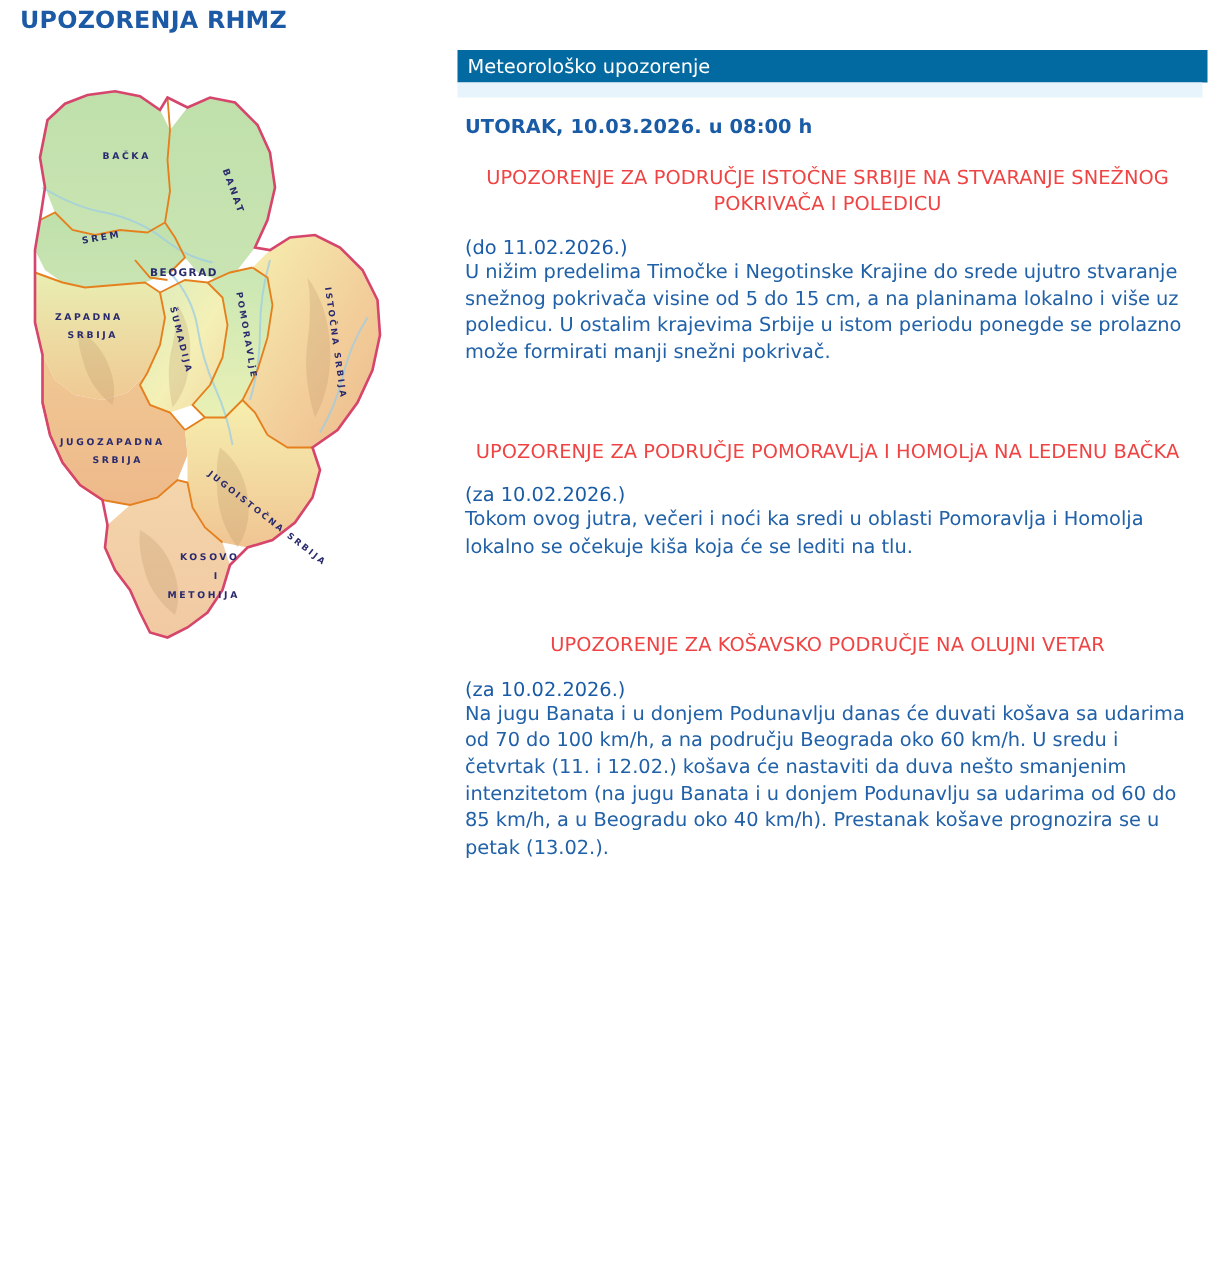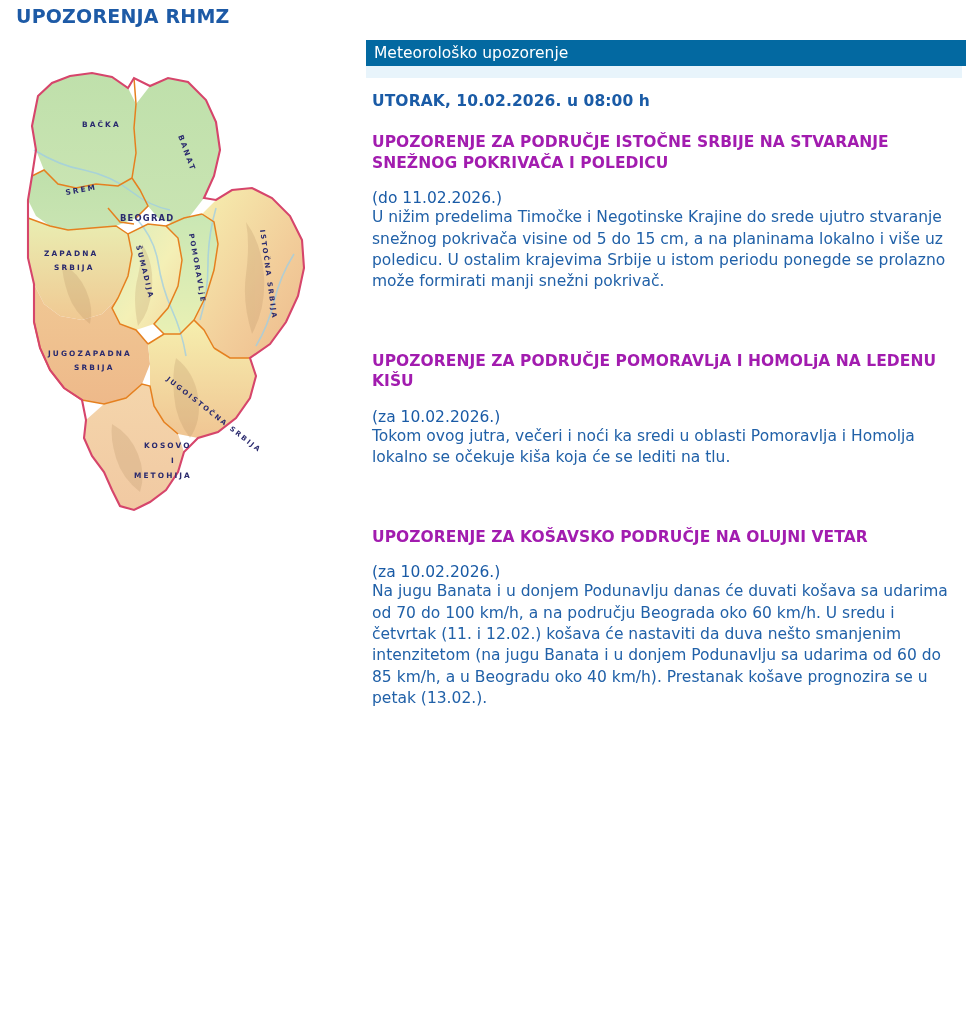--- a/index.html
+++ b/index.html
@@ -96,25 +96,26 @@
   }
 
   .warning-block {
     margin-top: 22px;
   }
   .warning-block.spaced-lg {
     margin-top: 58px;
   }
   .w-title {
     font-size: 15.5px;
-    font-weight: bold;
-    color: #a21caf;
+    font-weight: normal;
+    color: #ef4444;
     line-height: 1.33;
     letter-spacing: 0.05px;
     max-width: 580px;
+    text-align: center;
   }
   .w-valid {
     margin-top: 16px;
     font-size: 15.5px;
     font-weight: normal;
     color: #1a5ba6;
   }
   .w-text {
     font-size: 15.5px;
     color: #2161a8;
@@ -239,30 +240,30 @@
   </svg>
 </div>
 
 <div class="panel">
 
   <div class="panel-header">Meteorološko upozorenje</div>
   <div class="panel-subbar"></div>
 
   <div class="panel-body">
 
-    <div class="issued">UTORAK, 10.02.2026. u 08:00 h</div>
+    <div class="issued">UTORAK, 10.03.2026. u 08:00 h</div>
 
     <div class="warning-block">
       <div class="w-title">UPOZORENJE ZA PODRUČJE ISTOČNE SRBIJE NA STVARANJE SNEŽNOG POKRIVAČA I POLEDICU</div>
       <div class="w-valid">(do 11.02.2026.)</div>
       <div class="w-text">U nižim predelima Timočke i Negotinske Krajine do srede ujutro stvaranje snežnog pokrivača visine od 5 do 15 cm, a na planinama lokalno i više uz poledicu. U ostalim krajevima Srbije u istom periodu ponegde se prolazno može formirati manji snežni pokrivač.</div>
     </div>
 
     <div class="warning-block spaced-lg">
-      <div class="w-title">UPOZORENJE ZA PODRUČJE POMORAVLjA I HOMOLjA NA LEDENU KIŠU</div>
+      <div class="w-title">UPOZORENJE ZA PODRUČJE POMORAVLjA I HOMOLjA NA LEDENU BAČKA</div>
       <div class="w-valid">(za 10.02.2026.)</div>
       <div class="w-text">Tokom ovog jutra, večeri i noći ka sredi u oblasti Pomoravlja i Homolja lokalno se očekuje kiša koja će se lediti na tlu.</div>
     </div>
 
     <div class="warning-block spaced-lg">
       <div class="w-title">UPOZORENJE ZA KOŠAVSKO PODRUČJE NA OLUJNI VETAR</div>
       <div class="w-valid">(za 10.02.2026.)</div>
       <div class="w-text">Na jugu Banata i u donjem Podunavlju danas će duvati košava sa udarima od 70 do 100 km/h, a na području Beograda oko 60 km/h. U sredu i četvrtak (11. i 12.02.) košava će nastaviti da duva nešto smanjenim intenzitetom (na jugu Banata i u donjem Podunavlju sa udarima od 60 do 85 km/h, a u Beogradu oko 40 km/h). Prestanak košave prognozira se u petak (13.02.).</div>
     </div>
 

